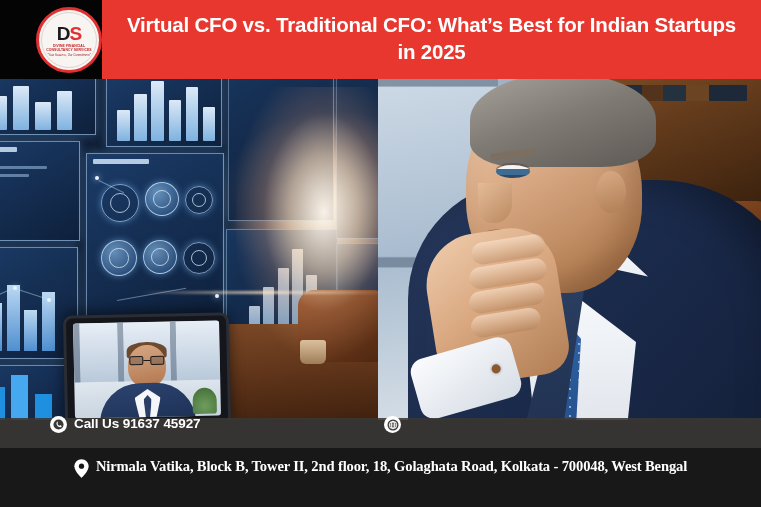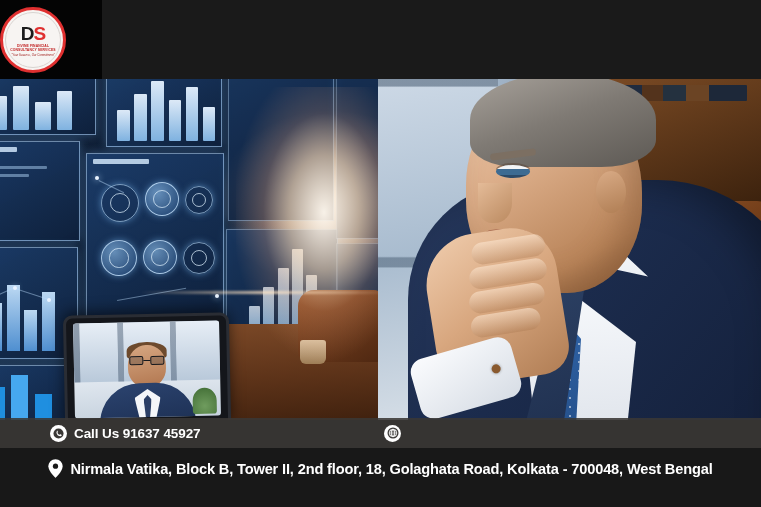--- a/index.html
+++ b/index.html
@@ -17,21 +17,21 @@
   }
 
   
   .header{
     position:absolute; top:0; left:0; width:761px; height:79px;
     display:flex; align-items:stretch; z-index:20;
   }
   .logo-panel{
     width:102px; height:79px; flex:0 0 102px;
     background:#040404;
-    display:flex; align-items:center; justify-content:flex-start;
+    display:flex; align-items:center; justify-content:flex-end;
   }
   .logo-badge{
     position:relative;
     width:66px; height:66px; border-radius:50%;
     background:#f7f4f2;
     border:3px solid #e03030;
     display:flex; flex-direction:column;
     align-items:center; justify-content:center;
     overflow:hidden;
   }
@@ -328,21 +328,21 @@
     background:#8a5a2f; box-shadow:0 0 3px rgba(0,0,0,.4);
   }
 
   
   .contact-bar{
     position:absolute; left:0; top:418px; width:761px; height:30px;
     background:rgba(58,56,54,.88);
     display:flex; align-items:center; z-index:22;
   }
   .contact-cell{
-    display:flex; align-items:center; gap:7px;
+    display:flex; gap:7px;
     height:34px;
   }
   .contact-cell.phone{ width:378px; justify-content:flex-start; padding-left:50px; }
   .contact-cell.web{ width:383px; justify-content:flex-start; padding-left:6px; }
   .ci{
     width:17px; height:17px; border-radius:50%;
     background:#ffffff; flex:0 0 17px;
     display:flex; align-items:center; justify-content:center;
   }
   .ci svg{ display:block; }
@@ -352,22 +352,23 @@
   }
 
   
   .address-bar{
     position:absolute; left:0; top:448px; width:761px; height:59px;
     background:#181818;
     display:flex; align-items:flex-start; justify-content:center;
     padding:8px 16px 0 16px; z-index:22;
   }
   .address-inner{
-    display:flex; align-items:center; gap:7px;
+    display:flex; align-items:flex-start; gap:7px;
     max-width:730px;
+    font-family:Liberation Serif, serif;
   }
   .pin{ flex:0 0 15px; margin-top:3px; }
   .address-txt{
     color:#ffffff; font-size:14.6px; font-weight:bold;
     line-height:1.42; text-align:center; letter-spacing:-.15px;
   }
 </style>
 </head>
 <body>
 
@@ -376,20 +377,23 @@
   <div class="header">
 
     <div class="logo-panel">
       <div class="logo-badge">
         <div class="logo-mono"><span>D</span><span class="s">S</span></div>
         <div class="logo-name">DIVINE FINANCIAL CONSULTANCY SERVICES</div>
         <div class="logo-tag">"Your Success, Our Commitment"</div>
       </div>
     </div>
 
+    <div class="title-panel">
+      <h1 class="title-text">Virtual CFO vs. Traditional CFO: What’s Best for Indian Startups in 2025</h1>
+    </div>
   </div>
 
   <div class="hero">
 
     <div class="hero-left">
 
       <div class="panel" style="left:-26px;top:-6px;width:122px;height:62px;">
         <span class="bar" style="left:14%;width:13%;height:58%;"></span>
         <span class="bar" style="left:32%;width:13%;height:74%;"></span>
         <span class="bar" style="left:50%;width:13%;height:48%;"></span>

